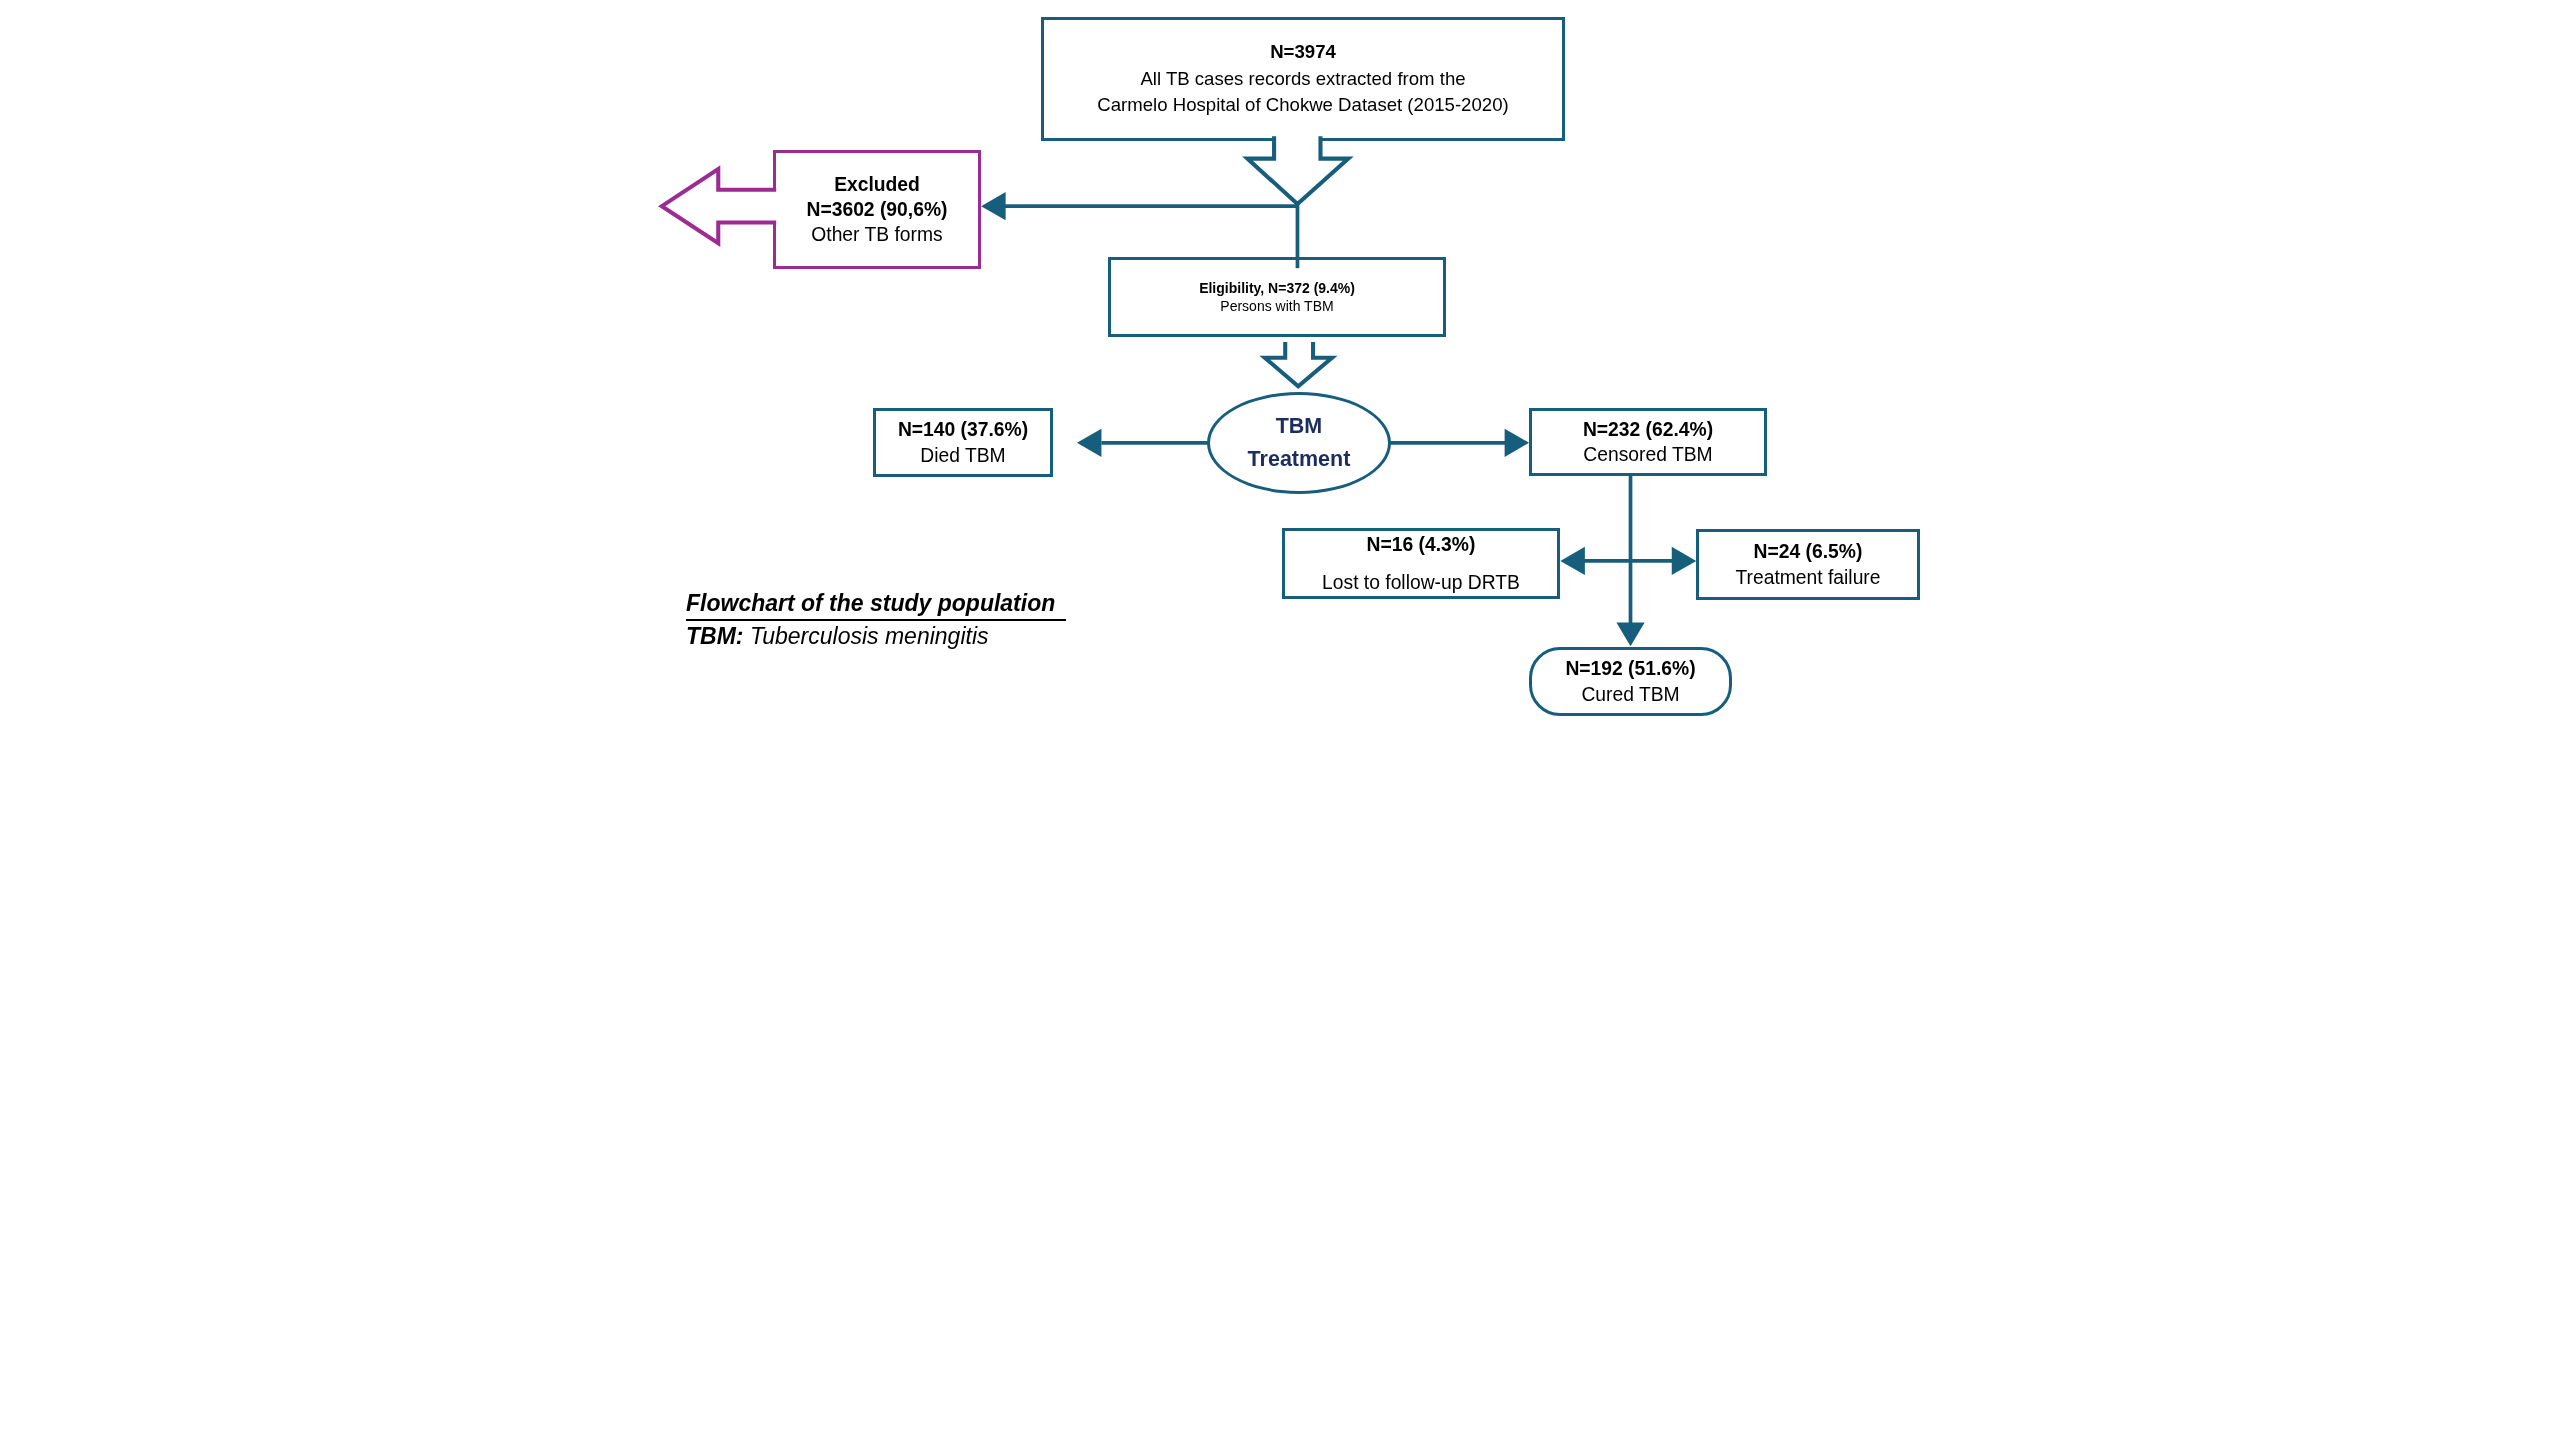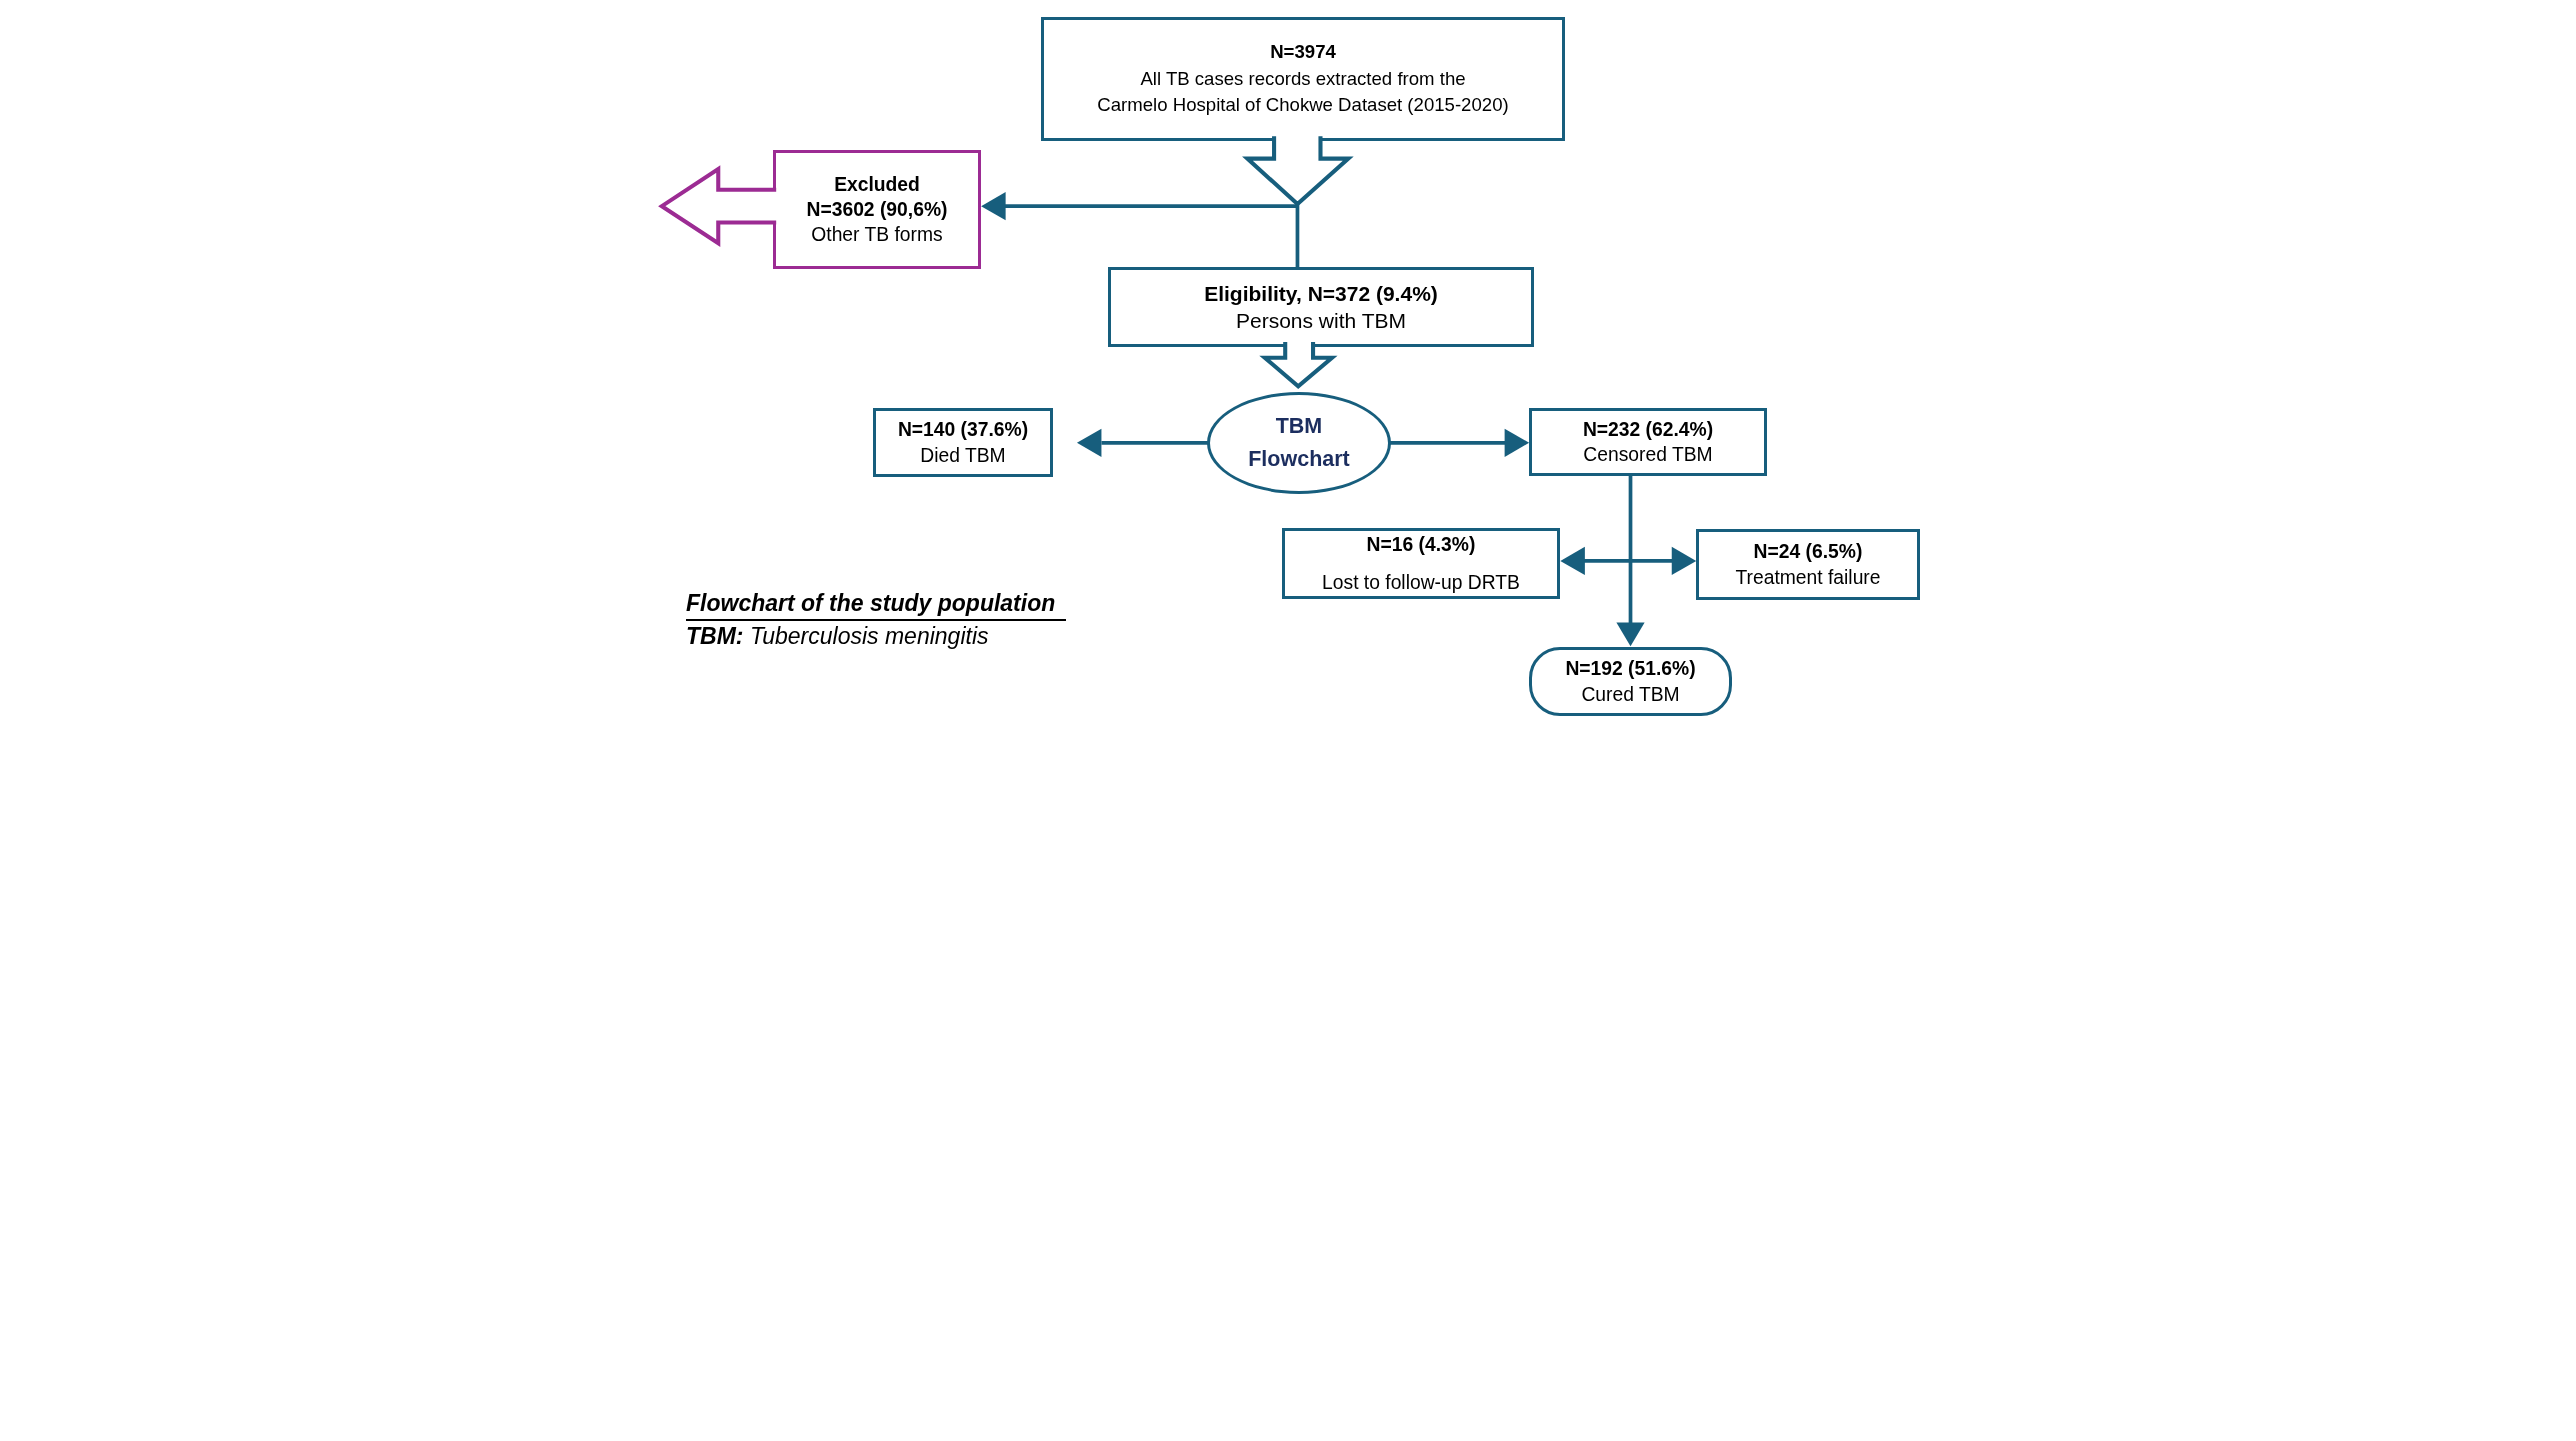--- a/index.html
+++ b/index.html
@@ -25,21 +25,21 @@
     text-align: center;
     line-height: 1.3;
     font-size: 19.3px;
   }
   .box.teal   { border: 3.7px solid #175e7d; }
   .box.purple { border: 3.7px solid #9c2b93; text-align: right; }
   .bold { font-weight: bold; }
 
   .node-source      { left: 397px;  top: 17px;  width: 524px; height: 124px; font-size: 18.6px; line-height: 1.42; }
   .node-excluded    { left: 129px;  top: 150px; width: 208px; height: 119px; }
-  .node-eligibility { left: 464px;  top: 267px; width: 426px; height: 80px; font-size: 21px; }
+  .node-eligibility { left: 464px;  top: 257px; width: 338px; height: 80px; font-size: 14px; }
   .node-died        { left: 229px;  top: 408px; width: 180px; height: 69px; }
   .node-censored    { left: 885px; top: 408px; width: 238px; height: 68px; }
   .node-lost        { left: 638px;  top: 528px; width: 278px; height: 71px; gap: 13px; }
   .node-failure     { left: 1052px; top: 529px; width: 224px; height: 71px; }
   .node-cured       { left: 885px; top: 647px; width: 203px; height: 69px; border-radius: 31px; }
 
   .node-outcomes {
     position: absolute;
     box-sizing: border-box;
     left: 563px; top: 392px; width: 184px; height: 102px;
@@ -97,21 +97,21 @@
     <span>Other TB forms</span>
   </div>
 
   <div class="box teal node-eligibility">
     <span class="bold">Eligibility, N=372 (9.4%)</span>
     <span>Persons with TBM</span>
   </div>
 
   <div class="node-outcomes">
     <span>TBM</span>
-    <span>Flowchart</span>
+    <span>Treatment</span>
   </div>
 
   <div class="box teal node-died">
     <span class="bold">N=140 (37.6%)</span>
     <span>Died TBM</span>
   </div>
 
   <div class="box teal node-censored">
     <span class="bold">N=232 (62.4%)</span>
     <span>Censored TBM</span>

